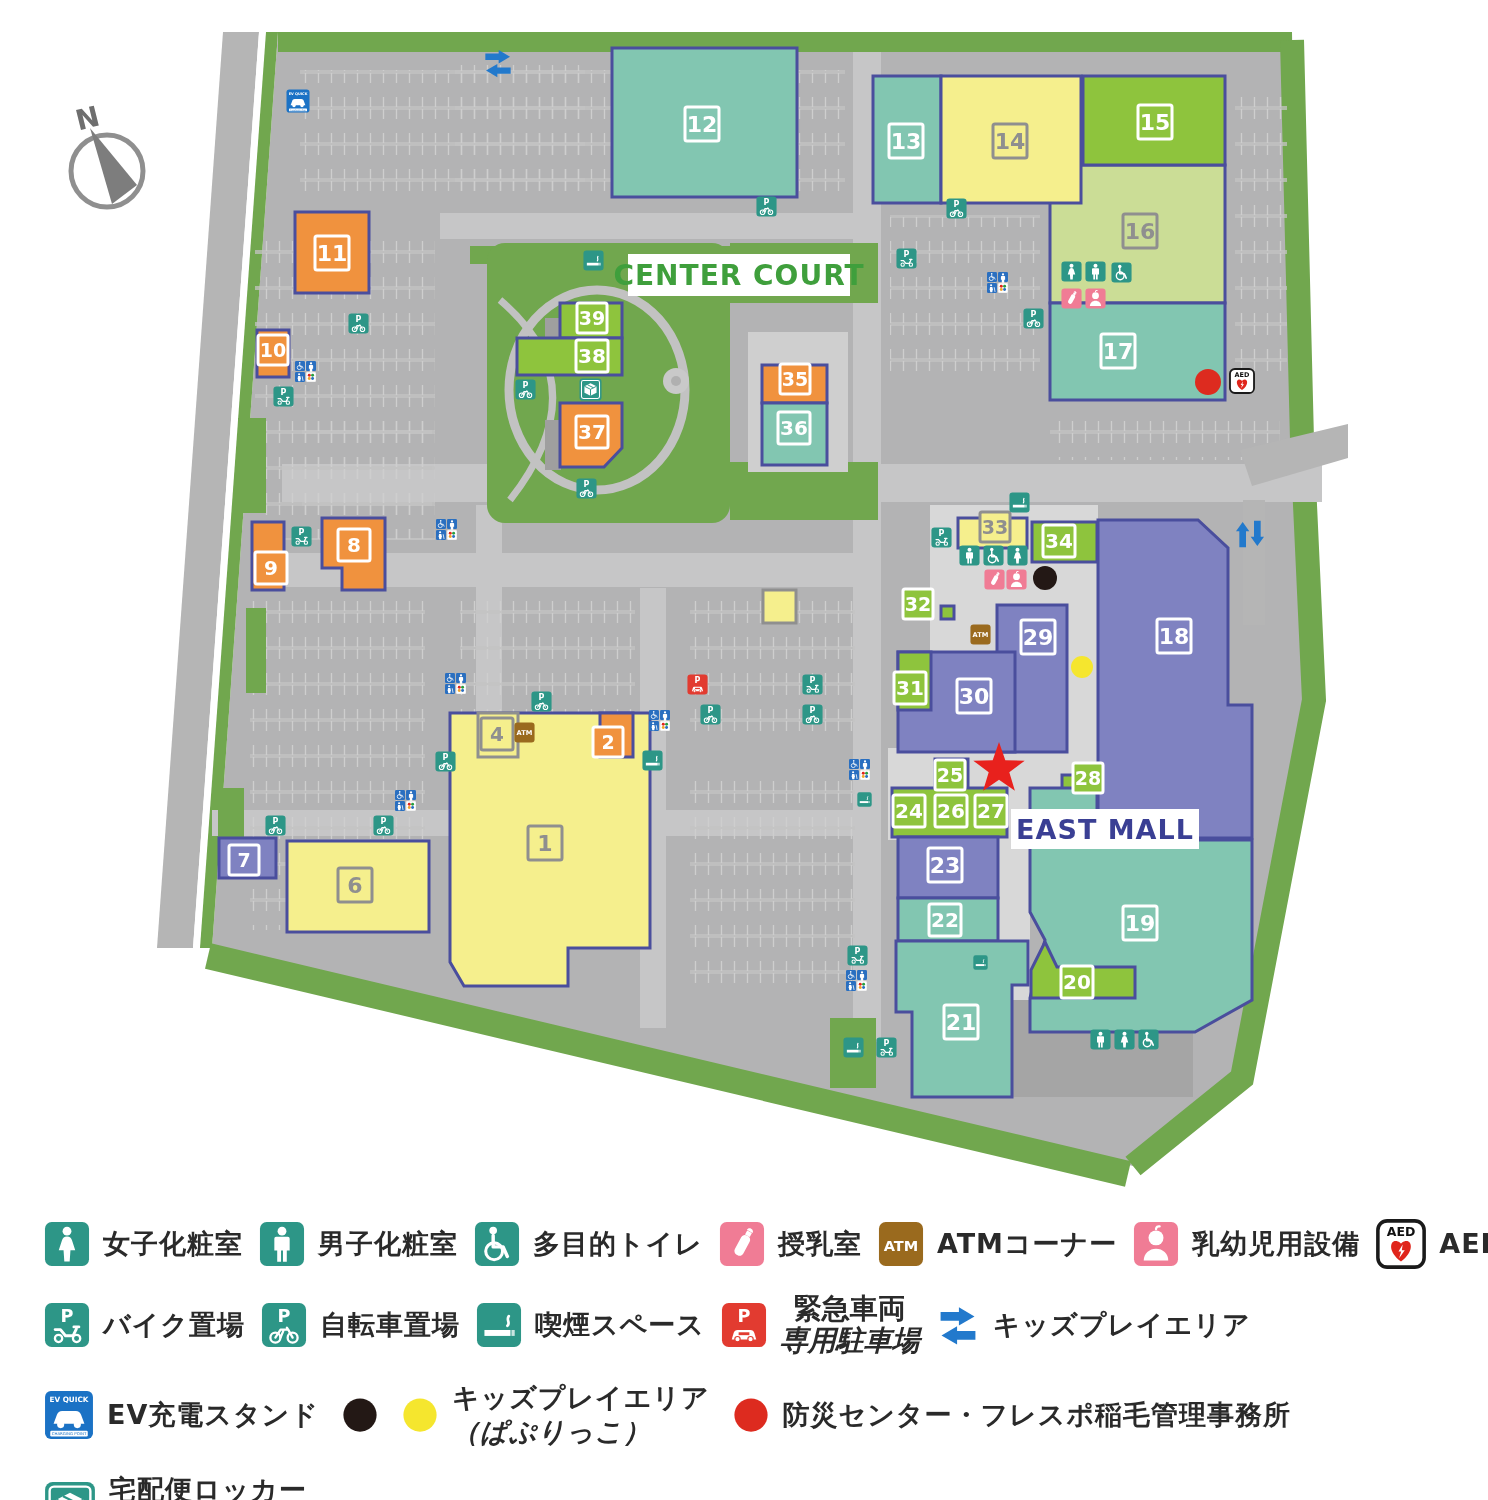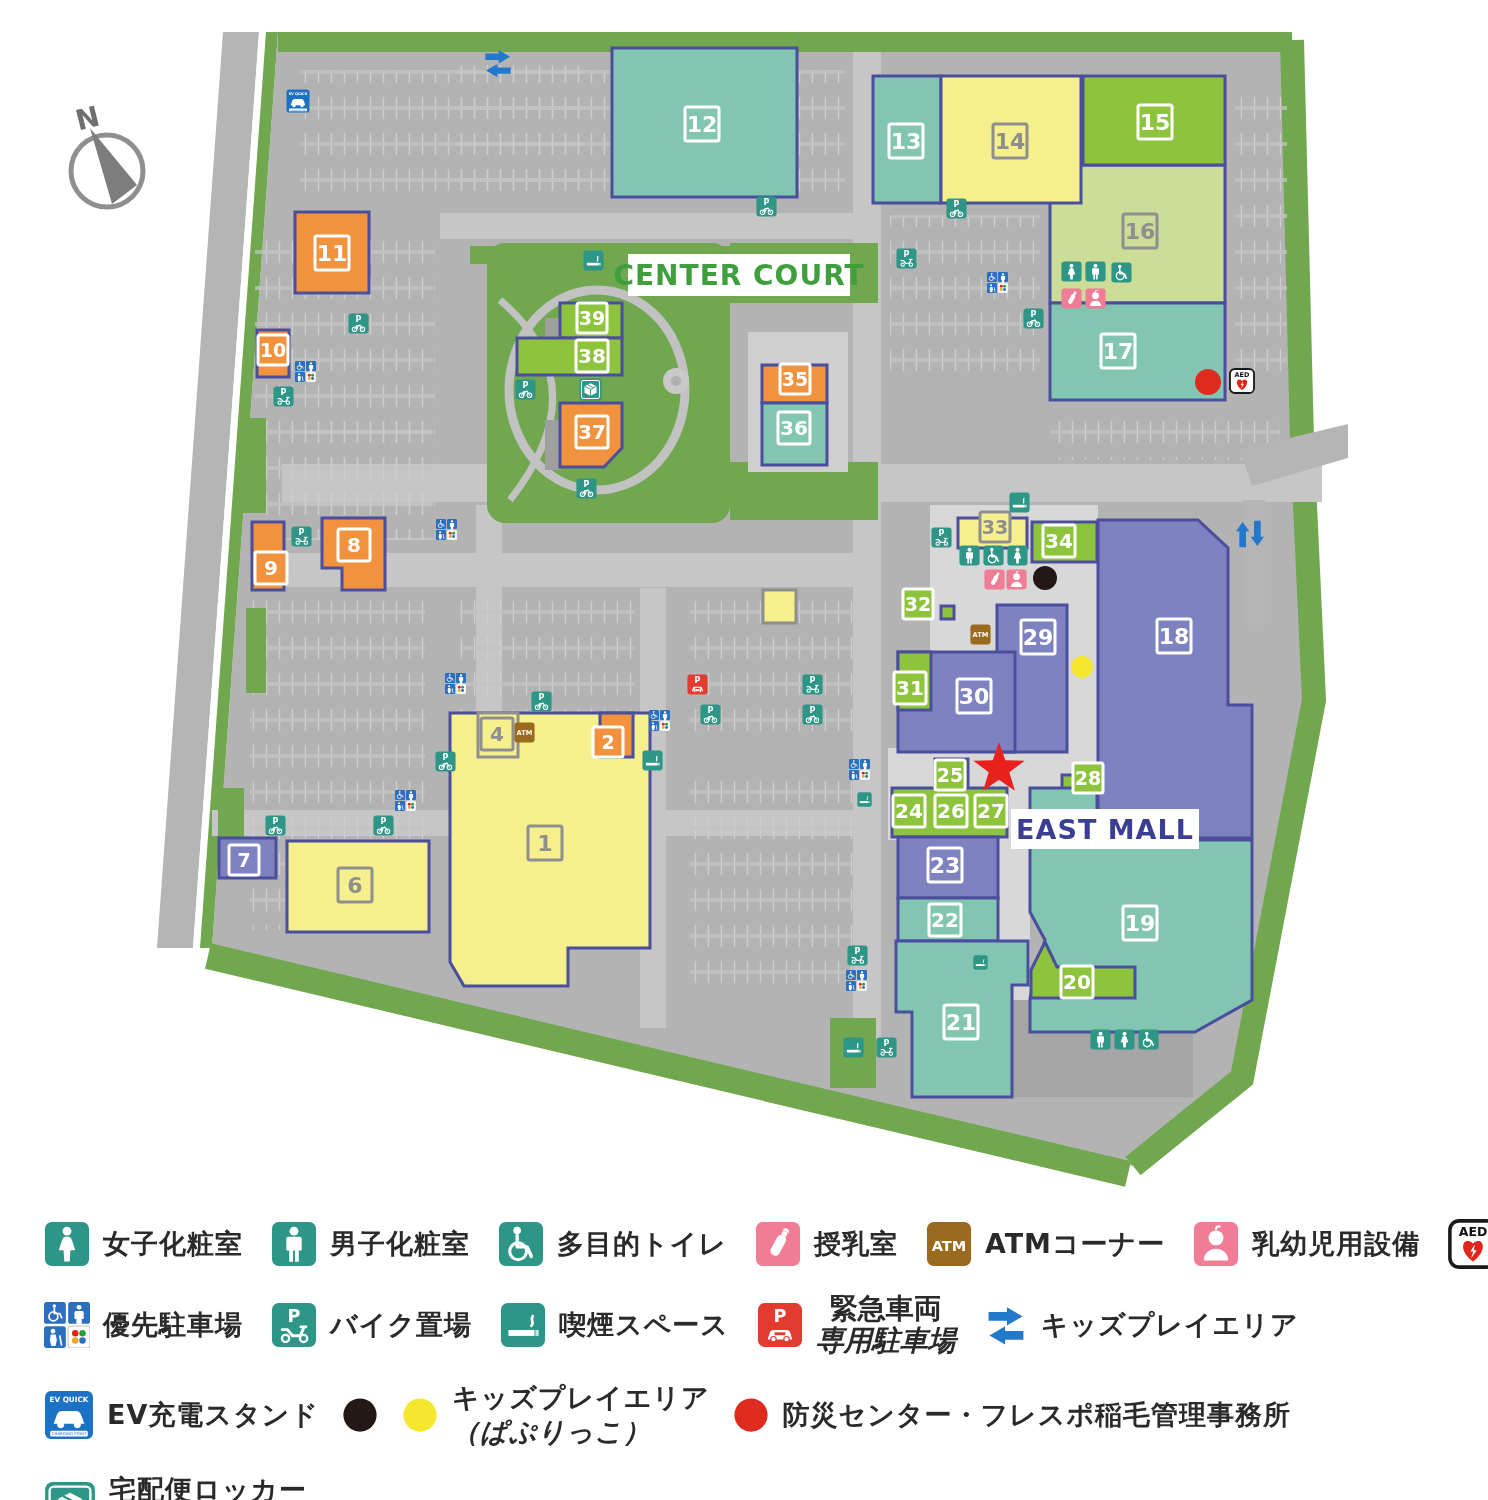--- a/index.html
+++ b/index.html
@@ -2,21 +2,21 @@
 <html><head>
 <meta charset="utf-8">
 <style>
   html,body{margin:0;padding:0;background:#fff;}
   body{width:1488px;height:1500px;position:relative;overflow:hidden;
        font-family:"DejaVu Sans","Liberation Sans",sans-serif;}
   #map-wrap{position:absolute;left:0;top:0;width:1488px;height:1205px;}
   svg text{user-select:none;}
   .bldg-num{font-weight:bold;text-anchor:middle;}
   #legend{position:absolute;left:0;top:1205px;width:1488px;padding:14px 0 0 44px;box-sizing:border-box;}
-  .lrow{display:flex;align-items:center;gap:28px;margin-bottom:24px;}
+  .lrow{display:flex;align-items:center;gap:16px;margin-bottom:24px;}
   .lrow.tight{gap:22px;}
   .litem{display:flex;align-items:center;gap:13px;}
   .licon{flex:0 0 auto;display:block;}
   .llabel{font-size:27px;font-weight:700;color:#2a2a2a;line-height:1.25;letter-spacing:1px;white-space:nowrap;}
   .litem.small .llabel{font-size:28px;line-height:1.15;letter-spacing:0;text-align:center;}
   .llabel .l2{display:block;font-style:italic;}
 </style>
 </head>
 <body>
 
@@ -443,29 +443,29 @@
       <div class="litem">
         <svg width="50" height="50" viewBox="0 0 24 24" class="licon">
           <use href="#s-aed" xlink:href="#s-aed"></use>
         </svg>
         <div class="llabel">AED</div>
       </div>
     </div>
     <div class="lrow">
       <div class="litem">
         <svg width="46" height="46" viewBox="0 0 24 24" class="licon">
-          <use href="#s-priority" xlink:href="#s-priority"></use>
-        </svg>
-        <div class="llabel">優先駐車場</div>
-      </div>
-      <div class="litem">
-        <svg width="46" height="46" viewBox="0 0 24 24" class="licon">
           <use href="#s-p-moto" xlink:href="#s-p-moto"></use>
         </svg>
         <div class="llabel">バイク置場</div>
+      </div>
+      <div class="litem">
+        <svg width="46" height="46" viewBox="0 0 24 24" class="licon">
+          <use href="#s-p-bike" xlink:href="#s-p-bike"></use>
+        </svg>
+        <div class="llabel">自転車置場</div>
       </div>
       <div class="litem">
         <svg width="46" height="46" viewBox="0 0 24 24" class="licon">
           <use href="#s-smoke" xlink:href="#s-smoke"></use>
         </svg>
         <div class="llabel">喫煙スペース</div>
       </div>
       <div class="litem small">
         <svg width="46" height="46" viewBox="0 0 24 24" class="licon">
           <use href="#s-p-car" xlink:href="#s-p-car"></use>

